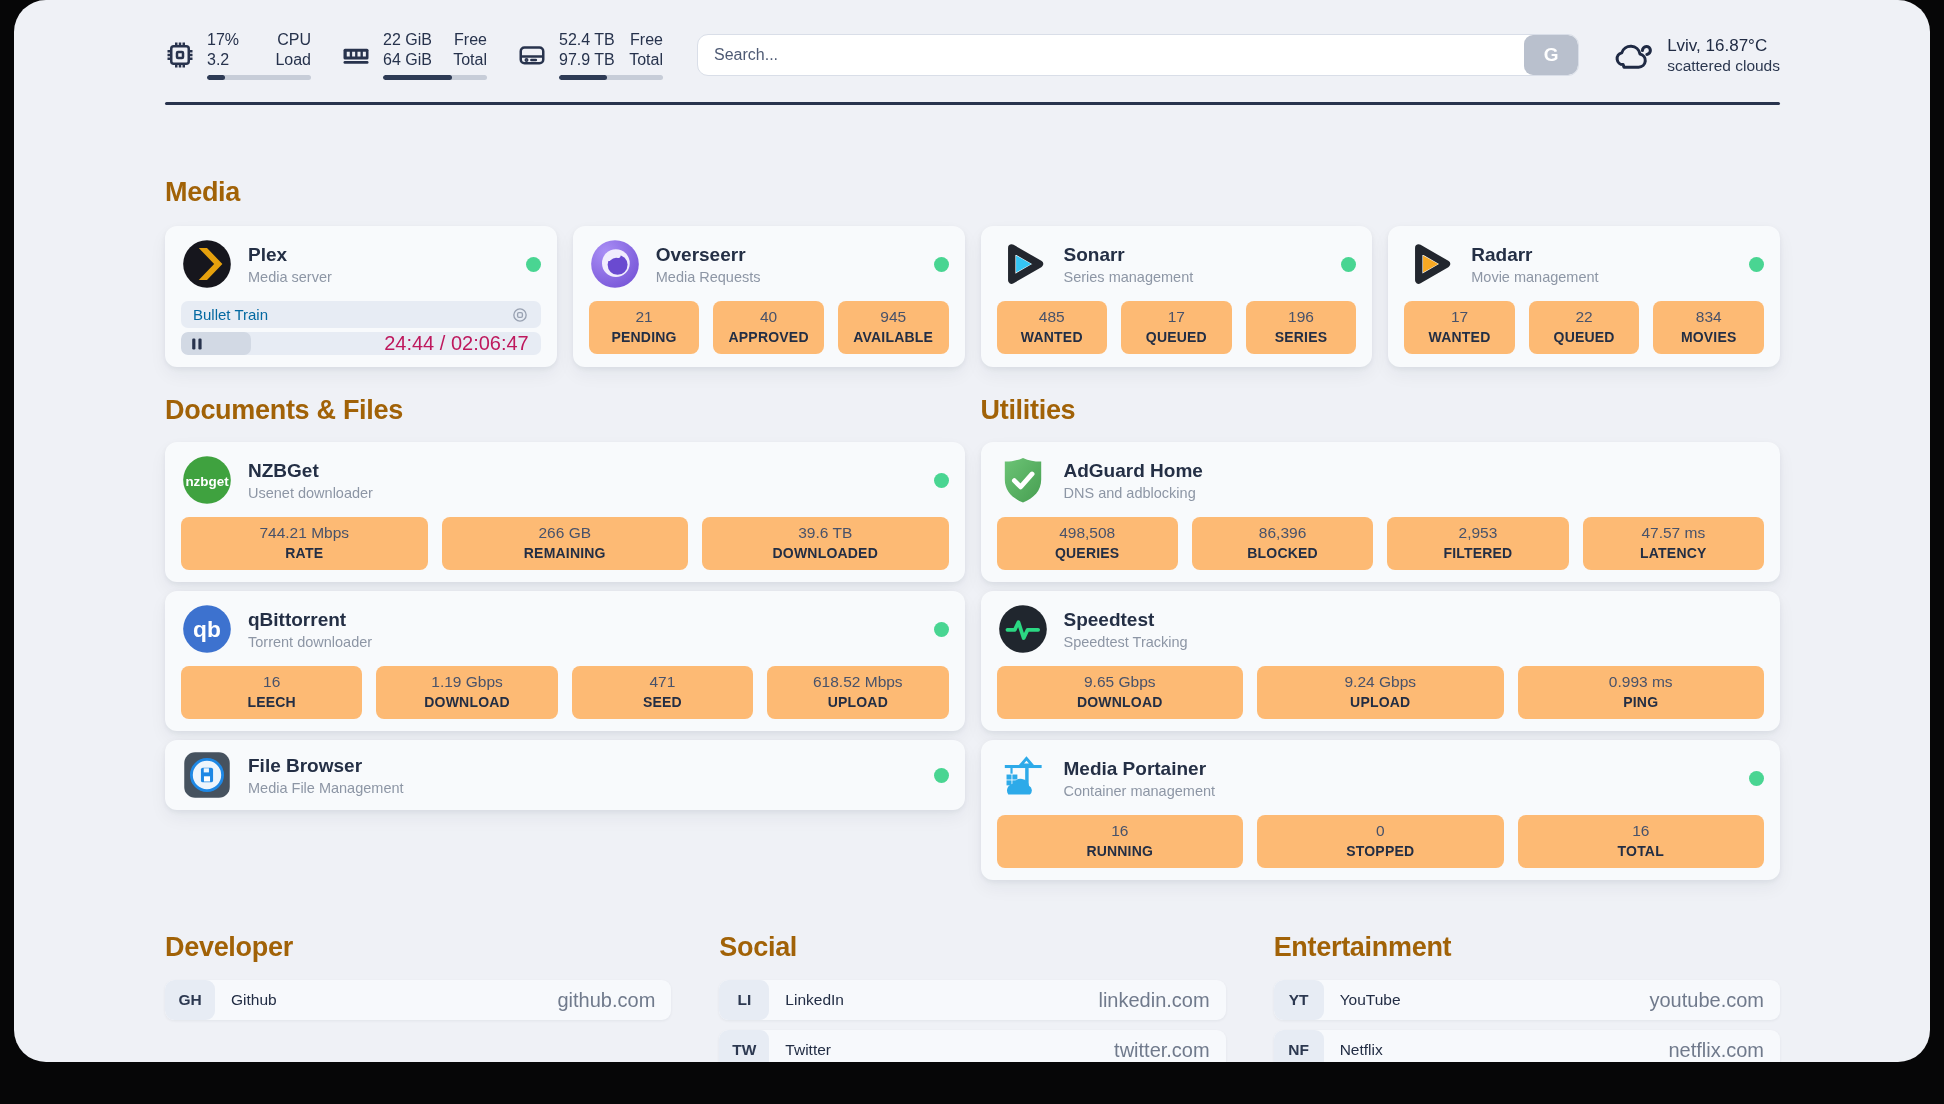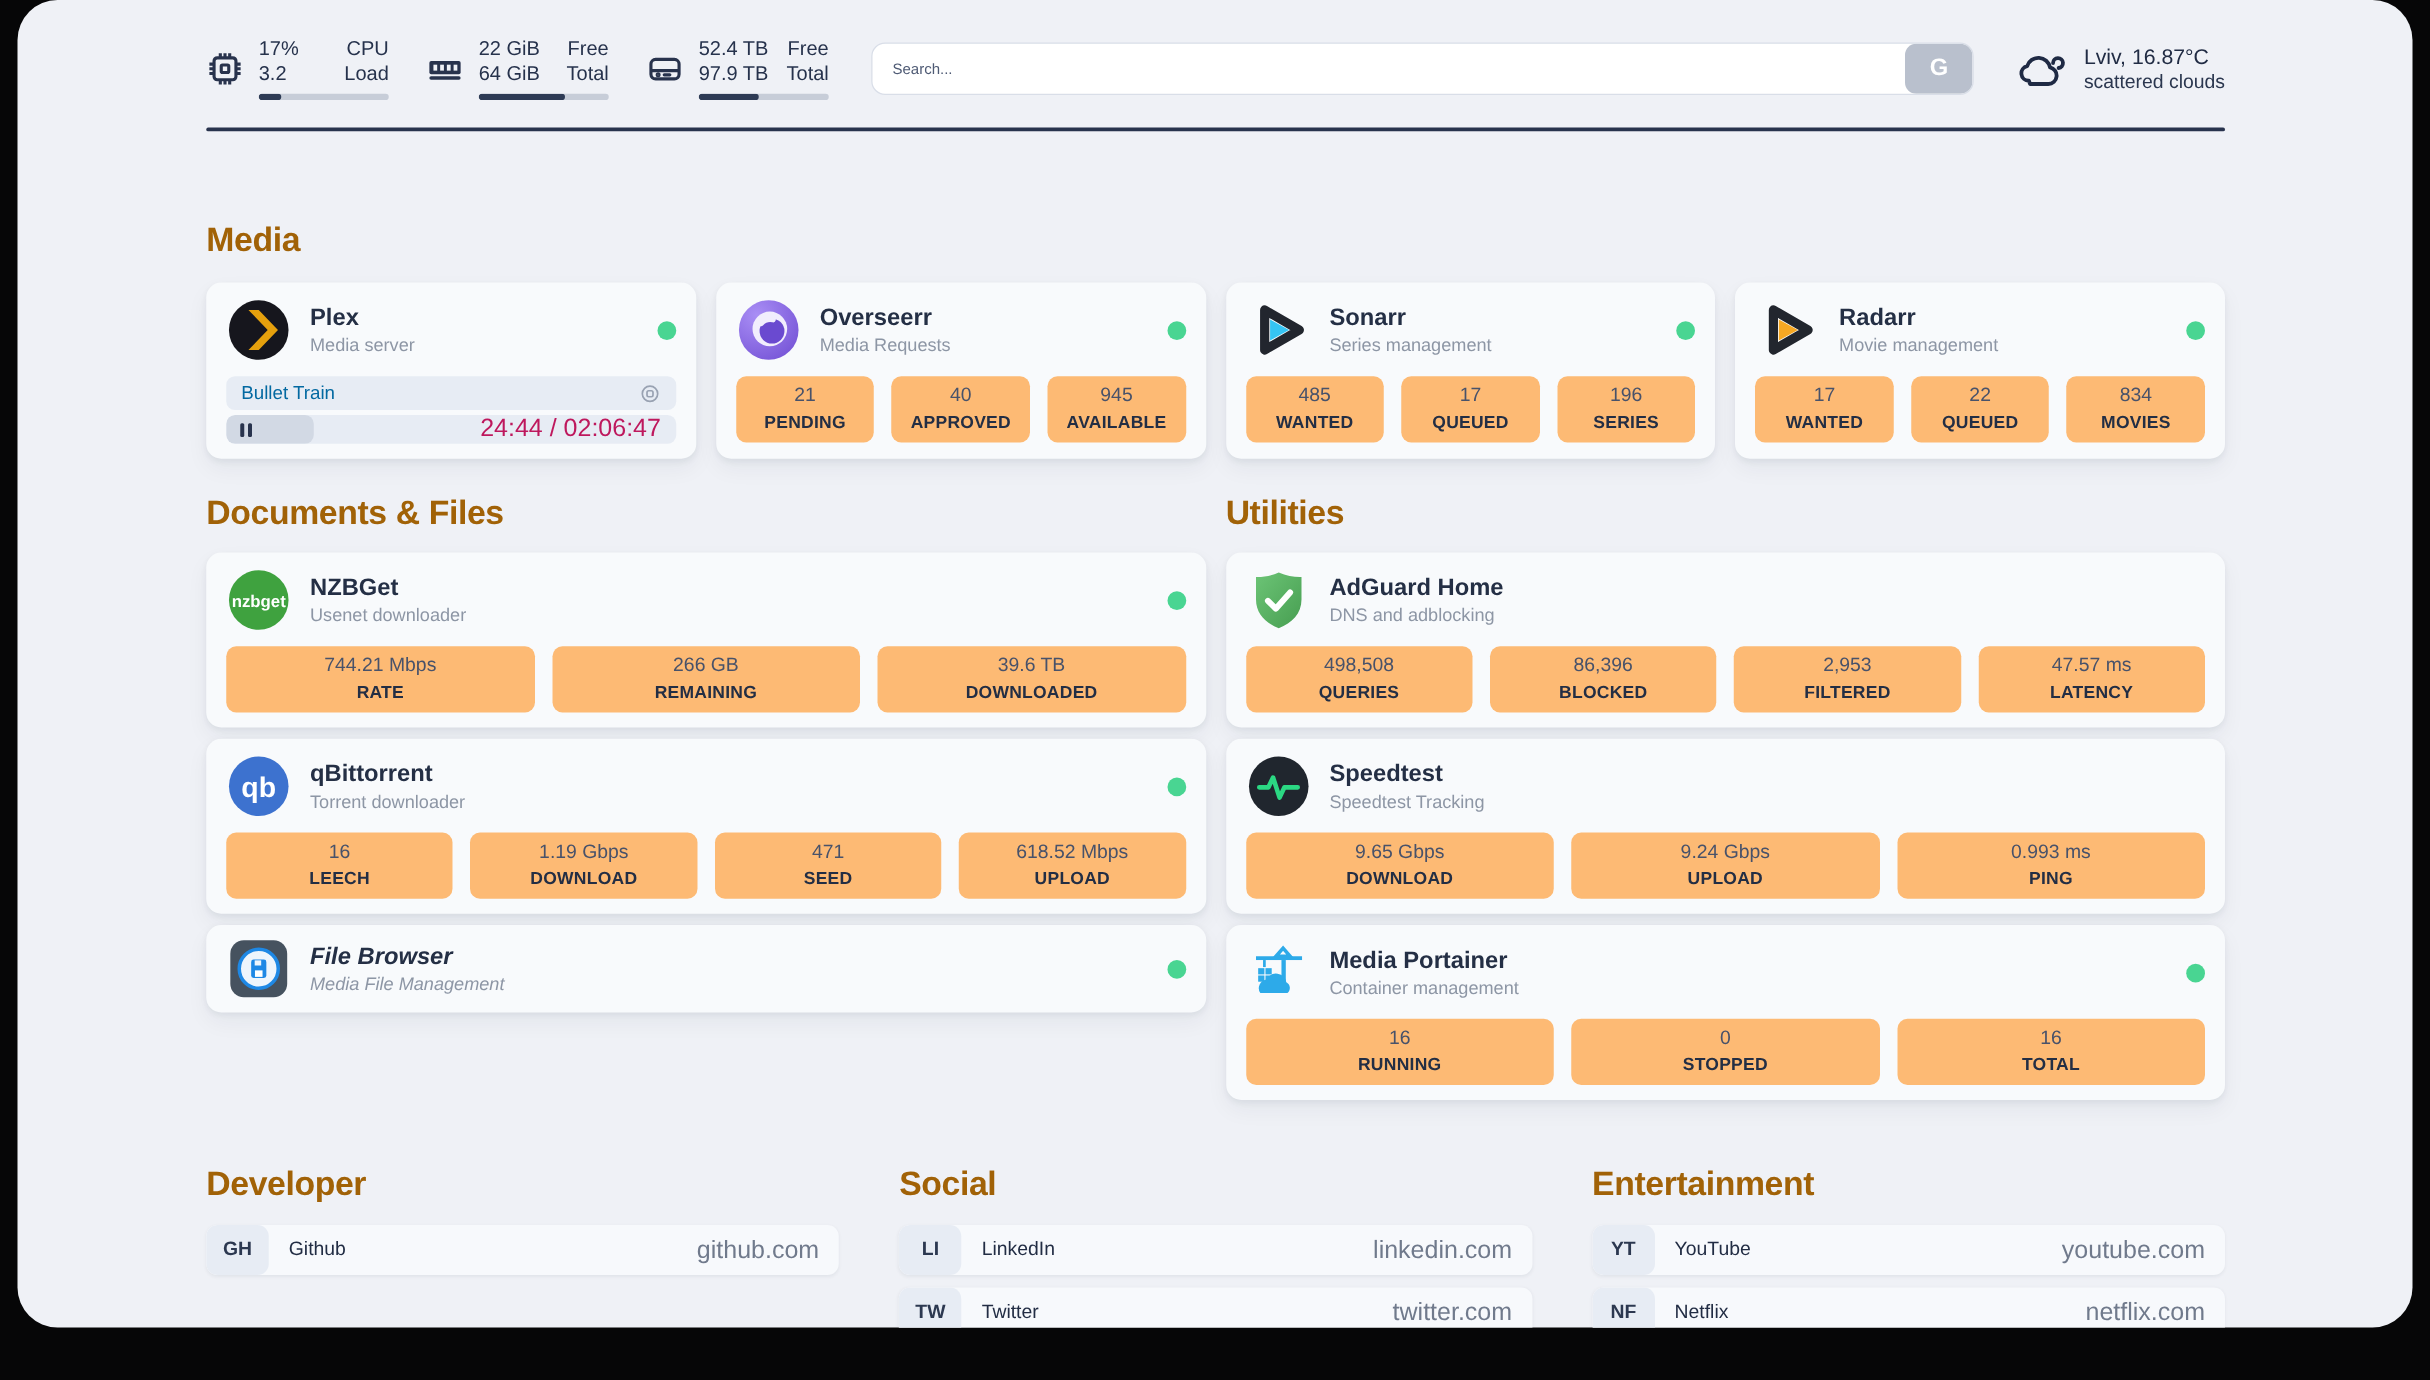--- a/index.html
+++ b/index.html
@@ -23,21 +23,21 @@
   .sysstat svg { width:30px; height:30px; flex:0 0 auto; }
   .stat-body { width:104px; }
   .stat-rows { display:flex; justify-content:space-between; gap:8px; font-size:16px; line-height:20px; color:#26324c; font-weight:500; }
   .col-labels { text-align:right; }
   .stat-bar { height:5px; border-radius:3px; background:#c7cdd8; margin-top:5px; overflow:hidden; }
   .stat-bar-fill { height:100%; background:#2e3b55; border-radius:3px; }
 
   .search-box { flex:1; display:flex; align-items:stretch; height:42px; background:#ffffff;
     border:1px solid #d9dee8; border-radius:11px; margin:0 34px; overflow:hidden; }
   .search-input { flex:1; border:none; outline:none; background:transparent; padding:0 16px;
-    font-size:12px; color:#33415e; font-family:"Liberation Sans", sans-serif; }
+    font-size:16px; color:#33415e; font-family:"Liberation Sans", sans-serif; }
   .search-input::placeholder { color:#4e5a74; opacity:1; }
   .search-btn { width:54px; border:none; background:#b9c0cd; color:#ffffff; font-size:19px;
     font-weight:600; border-radius:9px; cursor:pointer; font-family:"Liberation Sans", sans-serif; }
 
   .weather { display:flex; align-items:center; gap:14px; }
   .weather svg { width:40px; height:32px; }
   .weather-l1 { font-size:17px; font-weight:500; color:#212c44; line-height:21px; }
   .weather-l2 { font-size:15.5px; color:#2b374f; line-height:20px; }
 
   .divider { height:3px; background:#28334d; border-radius:2px; margin-top:22px; }
@@ -65,21 +65,21 @@
     padding:4px 12px; margin-top:11px; font-size:15px; color:#0369a1; height:27px; }
   .np-title svg { margin-left:auto; width:18px; height:18px; }
   .np-progress { position:relative; margin-top:4px; background:#e7ecf4; border-radius:7px;
     height:23px; display:flex; align-items:center; overflow:hidden; }
   .np-fill { position:absolute; left:0; top:0; bottom:0; background:#d2d9e4; border-radius:7px; }
   .np-pause { position:relative; margin-left:10px; width:12px; height:12px; }
   .np-time { position:relative; margin-left:auto; margin-right:12px; font-size:20px; font-weight:400; color:#be185d; }
 
   .two-col { display:grid; grid-template-columns:1fr 1fr; gap:16px; margin-top:28px; }
   .col-cards { display:flex; flex-direction:column; gap:9px; margin-top:16px; }
-  .slim { padding:9px 16px;font-style:italic; }
+  .slim { padding:9px 16px; }
 
   
   .bookmarks { display:grid; grid-template-columns:repeat(3,1fr); gap:48px; margin-top:52px; padding-bottom:34px; }
   .bm-list { display:flex; flex-direction:column; gap:10px; margin-top:17px; }
   .bm-row { display:flex; align-items:center; background:#f7f9fc; border-radius:9px; height:40px;
     box-shadow:0 1px 3px rgba(20,30,55,.06); overflow:hidden; cursor:pointer; }
   .bm-abbr { width:50px; align-self:stretch; background:#e7ecf4; display:flex; align-items:center;
     justify-content:center; font-size:15.5px; font-weight:600; color:#2c3850; border-radius:9px; flex:0 0 auto; }
   .bm-name { margin-left:16px; font-size:15.5px; color:#222d44; }
   .bm-url { margin-left:auto; margin-right:16px; font-size:20px; color:#707a8c; }

